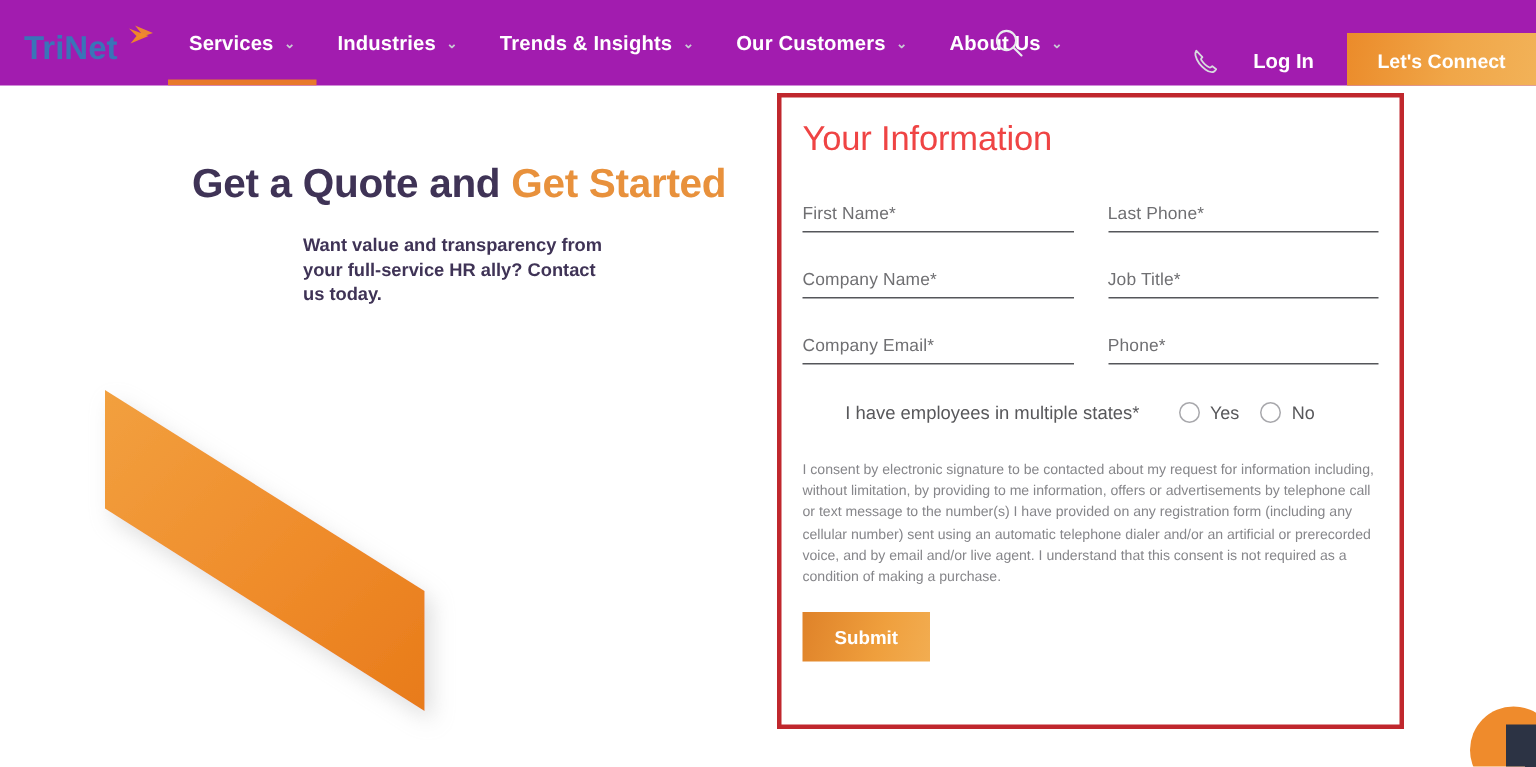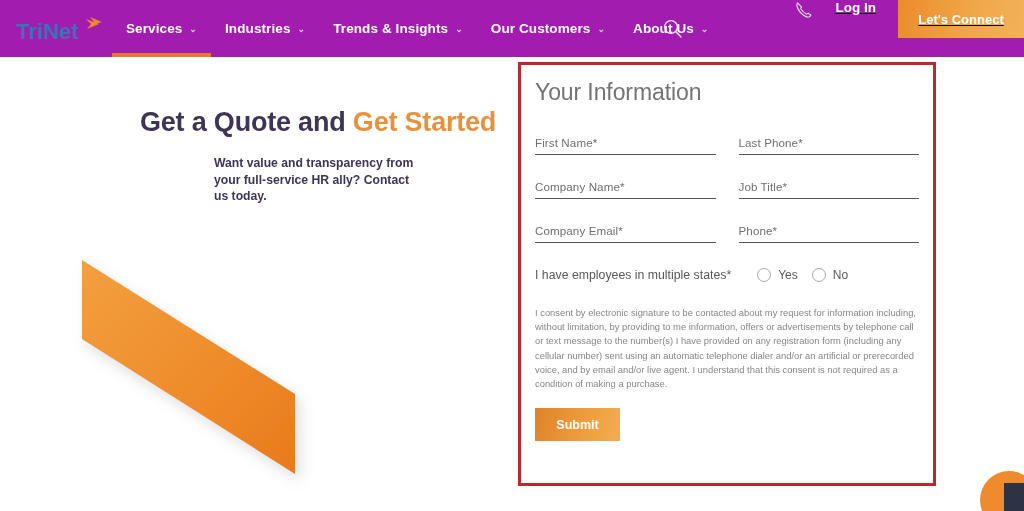--- a/index.html
+++ b/index.html
@@ -81,24 +81,24 @@
     left: 662px;
     top: 18px;
     width: 22px;
     height: 22px;
     cursor: pointer;
   }
 
   .nav-right {
     position: absolute;
     right: 0;
-    top: 0;
+    top: 12px;
     height: 57px;
     display: flex;
-    text-decoration: underline;
+    align-items: center;
   }
   .phone-icon {
     width: 20px; height: 20px;
     margin-right: 22px;
     cursor: pointer;
   }
   .login-link {
     color: #ffffff;
     font-size: 13.5px;
     font-weight: bold;
@@ -119,21 +119,21 @@
     align-items: center;
     justify-content: center;
     white-space: nowrap;
     cursor: pointer;
     font-family: "Liberation Sans", sans-serif;
   }
 
   
   .left-panel {
     position: absolute;
-    left: 12px;
+    left: 0;
     top: 57px;
     width: 512px;
     height: 454px;
   }
 
   .headline {
     position: absolute;
     left: 128px;
     top: 50px;
     font-size: 27px;
@@ -178,21 +178,21 @@
     position: absolute;
     left: 0; top: 0;
     width: 100%;
     height: 100%;
     padding: 14px 14px 0 14px;
   }
 
   .form-title {
     font-size: 23px;
     font-weight: normal;
-    color: #737373;
+    color: #ef4444;
     margin-left: 0;
     margin-bottom: 30px;
     letter-spacing: -0.1px;
   }
 
   .field-row {
     display: flex;
     gap: 23px;
     margin-bottom: 25px;
   }
@@ -226,20 +226,21 @@
     font-size: 11.6px;
     font-family: "Liberation Sans", sans-serif;
     color: #333;
     padding: 0;
   }
 
   .radio-row {
     display: flex;
     align-items: center;
     margin-bottom: 24px;
+    justify-content: center;
   }
   .radio-question {
     font-size: 12.3px;
     color: #58585b;
     margin-right: 26px;
   }
   .radio-opt {
     display: flex;
     align-items: center;
     margin-right: 14px;

